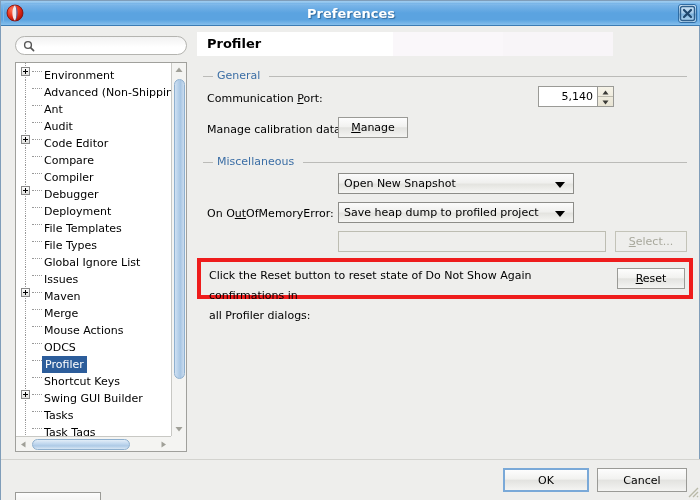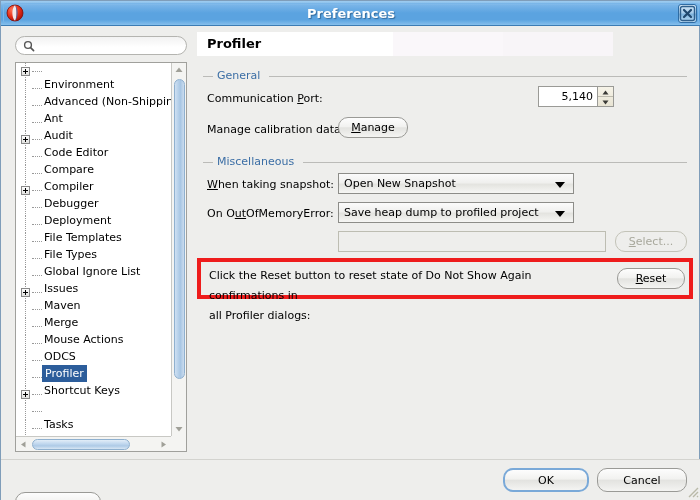--- a/index.html
+++ b/index.html
@@ -144,21 +144,21 @@
     border-top: 1px dotted #999;
   }
   .tree-row .vline {
     position: absolute;
     left: 9px; top: 0;
     height: 17px;
     border-left: 1px dotted #999;
   }
   .tree-row .tlabel {
     position: absolute;
-    left: 28px; top: 13px;
+    left: 28px; top: 4px;
     white-space: nowrap;
   }
   .tree-row.selected .tlabel {
     background: #2c5d9b;
     color: #ffffff;
     padding: 0 3px;
     margin-left: -2px;
   }
 
   
@@ -304,21 +304,21 @@
     cursor: pointer;
   }
   #port-buttons .spin.up { top: 0; border-bottom: 1px solid #bdbaae; }
   #port-buttons .spin.down { bottom: 0; }
 
   
   .btn {
     position: absolute;
     background: linear-gradient(to bottom, #fdfdfd 0%, #f2f2f0 45%, #e3e3e0 52%, #f4f4f2 100%);
     border: 1px solid #9a9a96;
-    border-radius: 10px;
+    border-radius: 0;
     box-sizing: border-box;
     font-family: "DejaVu Sans", sans-serif;
     font-size: 11px;
     color: #000;
     text-align: center;
     cursor: pointer;
     padding: 0;
   }
   .btn.disabled {
     color: #a8a89c;
@@ -549,20 +549,21 @@
         </div>
         <div class="tree-row">
           <span class="vline"></span>
           <span class="dots"></span>
           <span class="tlabel">Shortcut Keys</span>
         </div>
         <div class="tree-row">
           <span class="vline"></span>
           <span class="twisty plus"></span>
           <span class="dots"></span>
+          <span class="tlabel">Swing GUI Builder</span>
         </div>
         <div class="tree-row">
           <span class="vline"></span>
           <span class="dots"></span>
           <span class="tlabel">Tasks</span>
         </div>
         <div class="tree-row">
           <span class="vline"></span>
           <span class="dots"></span>
           <span class="tlabel">Task Tags</span>
@@ -639,23 +640,20 @@
     <button class="btn" style="left:141px; top:85px; width:70px; height:21px;">
       <span class="mn">M</span><span>anage</span>
     </button>
 
     <div class="section-head" style="left:6px; top:122px; width:484px;">
       <div class="shline-left"></div>
       <div class="shlabel">Miscellaneous</div>
       <div class="shline-right" style="left:100px; right:0;"></div>
     </div>
 
-    <div class="field-label" style="left:10px; top:146px;">
-      <span class="mn">W</span><span>hen taking snapshot:</span>
-    </div>
 
     <div class="combo" style="left:141px; top:141px; width:236px; height:21px;">
       <span class="combo-text">Open New Snapshot</span>
       <span class="combo-arrow"></span>
     </div>
 
     <div class="field-label" style="left:10px; top:175px;">
       <span>On O</span><span class="mn">ut</span><span>OfMemoryError:</span>
     </div>
 

